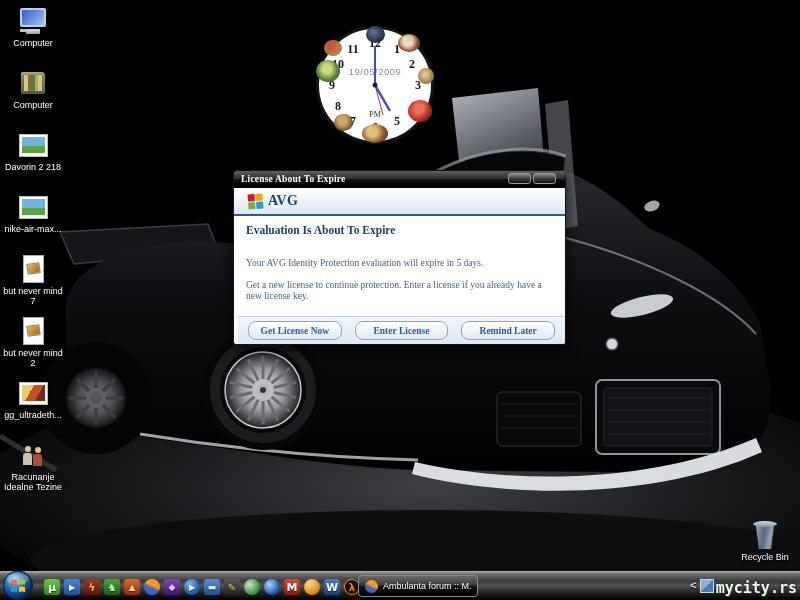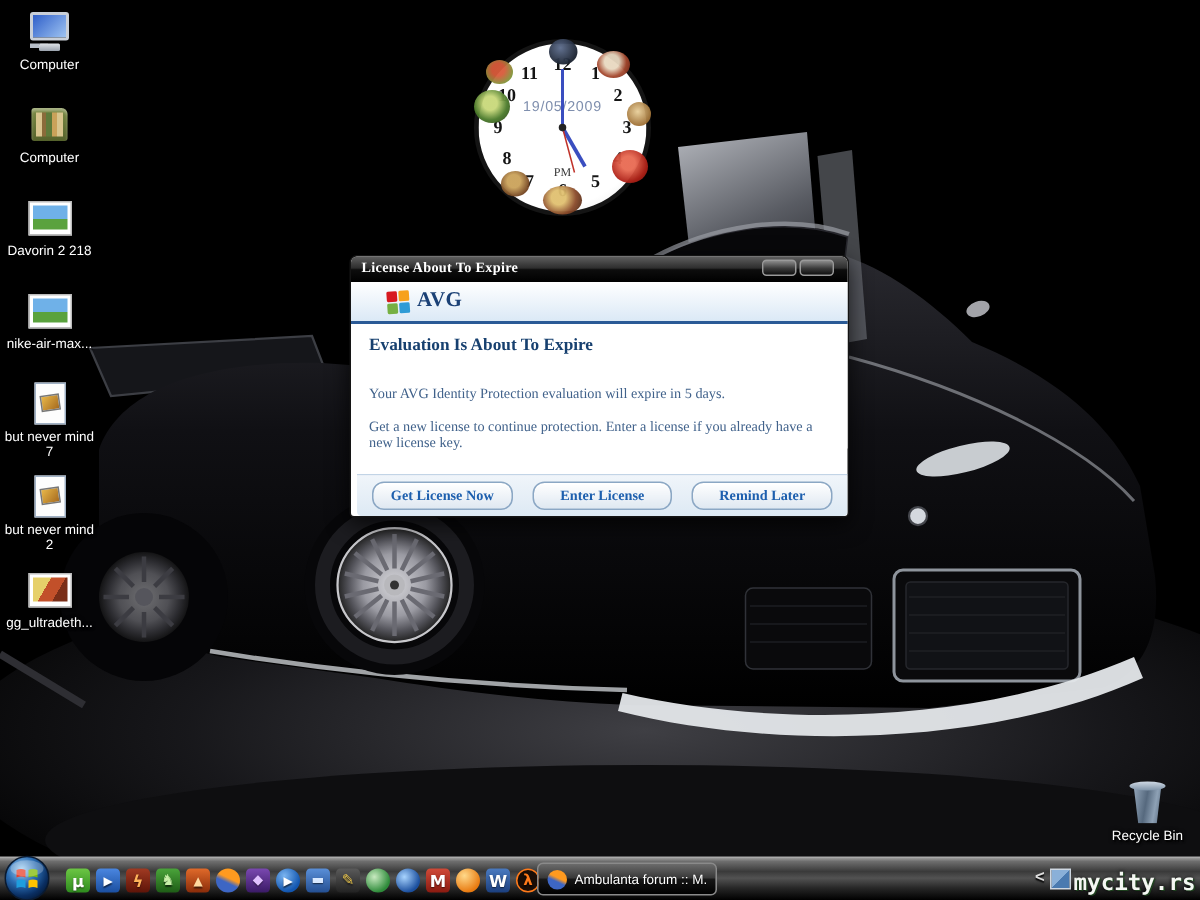--- a/index.html
+++ b/index.html
@@ -54,21 +54,21 @@
   
   #dlg{position:absolute;left:233px;top:170px;width:333px;height:175px;z-index:5;
        border:1px solid #141414;border-radius:5px 5px 3px 3px;box-shadow:0 4px 14px rgba(0,0,0,.75);
        background:#fff;box-sizing:border-box;overflow:visible;font-family:Liberation Serif, serif;}
   #dlg .tbar{position:relative;height:17px;border-radius:4px 4px 0 0;
        background:linear-gradient(180deg,#5f5f5f 0,#2e2e2e 45%,#0d0d0d 52%,#000 100%);
        color:#fff;font-size:9.5px;font-weight:bold;line-height:17px;padding-left:7px;letter-spacing:.2px;}
   .winbtn{position:absolute;top:2px;width:23px;height:11px;border-radius:3px;border:1px solid #9a9a9a;
        background:linear-gradient(180deg,#8a8a8a,#3a3a3a 55%,#101010);box-sizing:border-box;}
   .winbtn.min{right:34px;} .winbtn.cls{right:9px;}
-  #dlg .brand{height:26px;display:flex;align-items:center;padding-left:24px;
+  #dlg .brand{height:26px;display:flex;align-items:center;padding-left:14px;
        background:linear-gradient(#ffffff,#dbe9f6);border-bottom:2px solid #2a5a96;}
   .avg-mark{width:15px;height:15px;display:grid;grid-template-columns:7px 7px;grid-template-rows:7px 7px;gap:1px;transform:rotate(-4deg);}
   .avg-mark i{display:block;border-radius:1px;}
   .avg-mark i:nth-child(1){background:#d71920}.avg-mark i:nth-child(2){background:#f7a11b}
   .avg-mark i:nth-child(3){background:#76b043}.avg-mark i:nth-child(4){background:#2e9bd6}
   .brand .bname{margin-left:5px;font-size:14px;font-weight:800;color:#1b4176;letter-spacing:.3px;}
   #dlg .content{padding:8px 12px 0 12px;background:#fff;height:75px;}
   #dlg h1{margin:0 0 22px 0;font-size:11.5px;font-weight:bold;color:#17406f;}
   #dlg p{margin:0 0 10px 0;font-size:9.5px;line-height:11.5px;color:#41628b;}
   #dlg .btnbar{position:absolute;left:4px;right:0;bottom:0;height:28px;display:flex;align-items:center;gap:13px;
@@ -234,20 +234,24 @@
       <div class="di">
         <div class="g doc"></div>
         <div class="lbl">but never mind 2</div>
       </div>
 
       <div class="di">
         <div class="g image2"></div>
         <div class="lbl">gg_ultradeth...</div>
       </div>
 
+      <div class="di">
+        <div class="g people"></div>
+        <div class="lbl">Racunanje Idealne Tezine</div>
+      </div>
     </div>
 
   <div class="di" id="recycle-bin">
     <div class="g bin"></div>
     <div class="lbl">Recycle Bin</div>
   </div>
 
   <div id="clock">
     <div class="face"></div>
     <div style="position:absolute;inset:0;">

